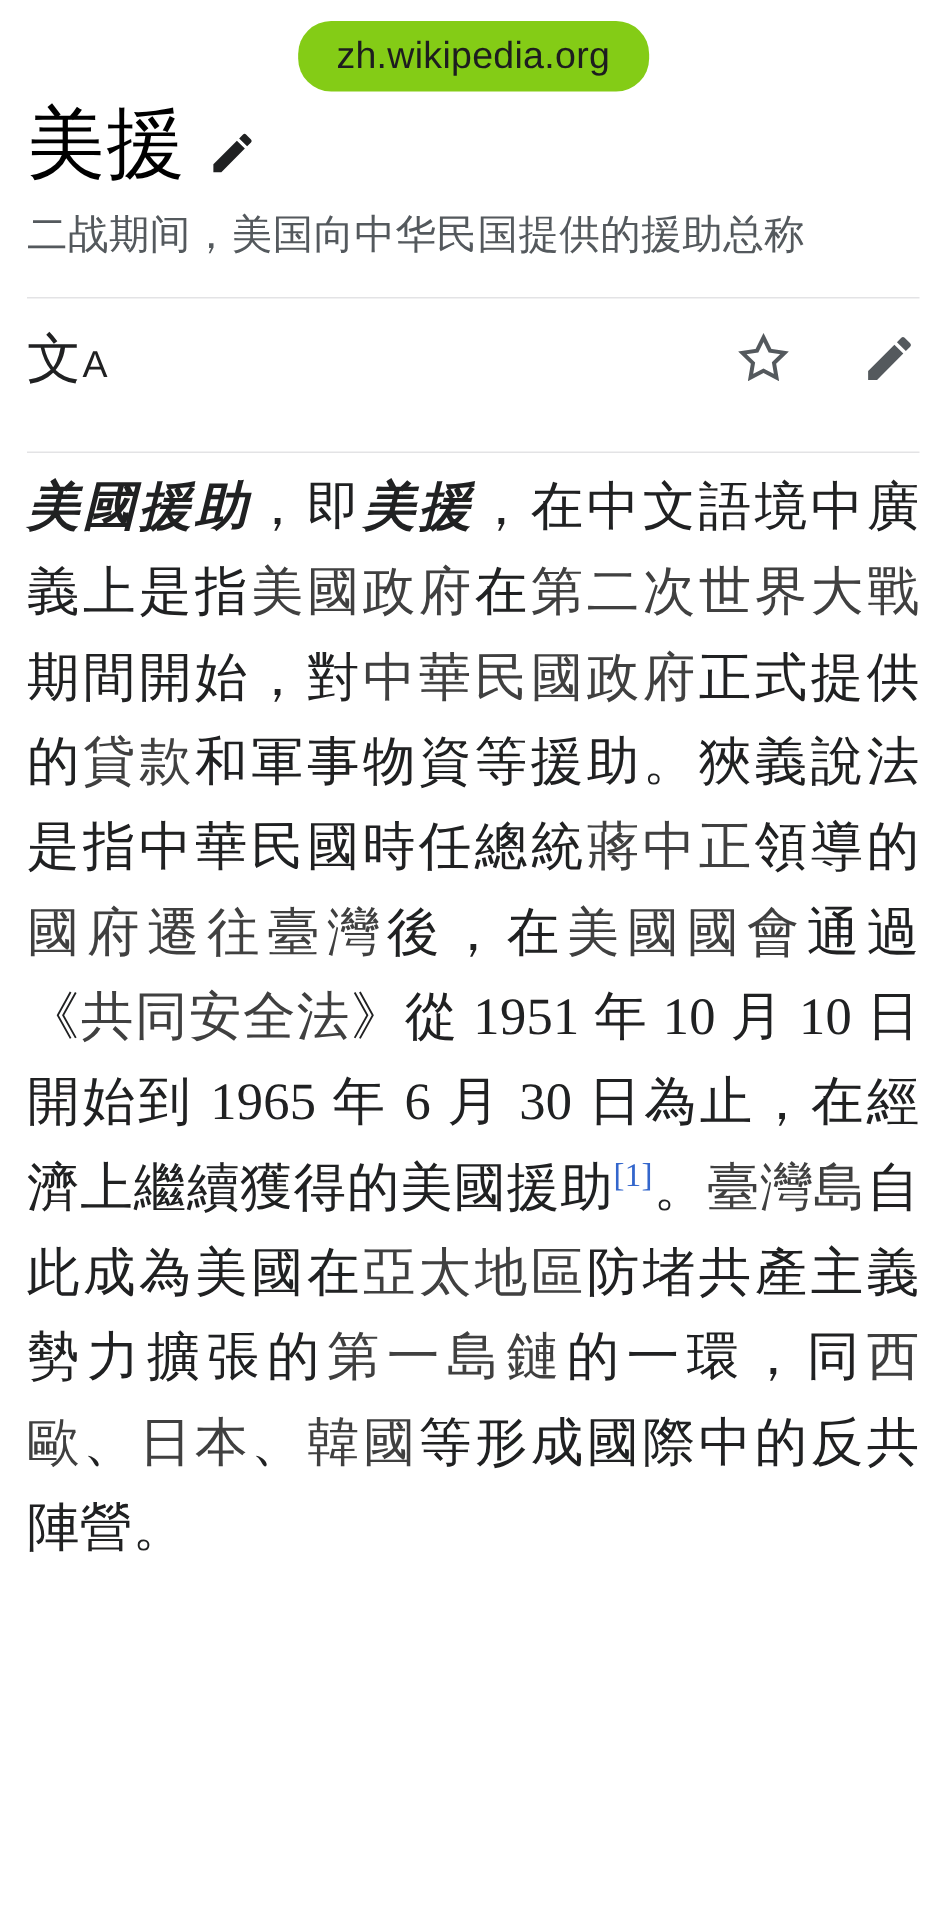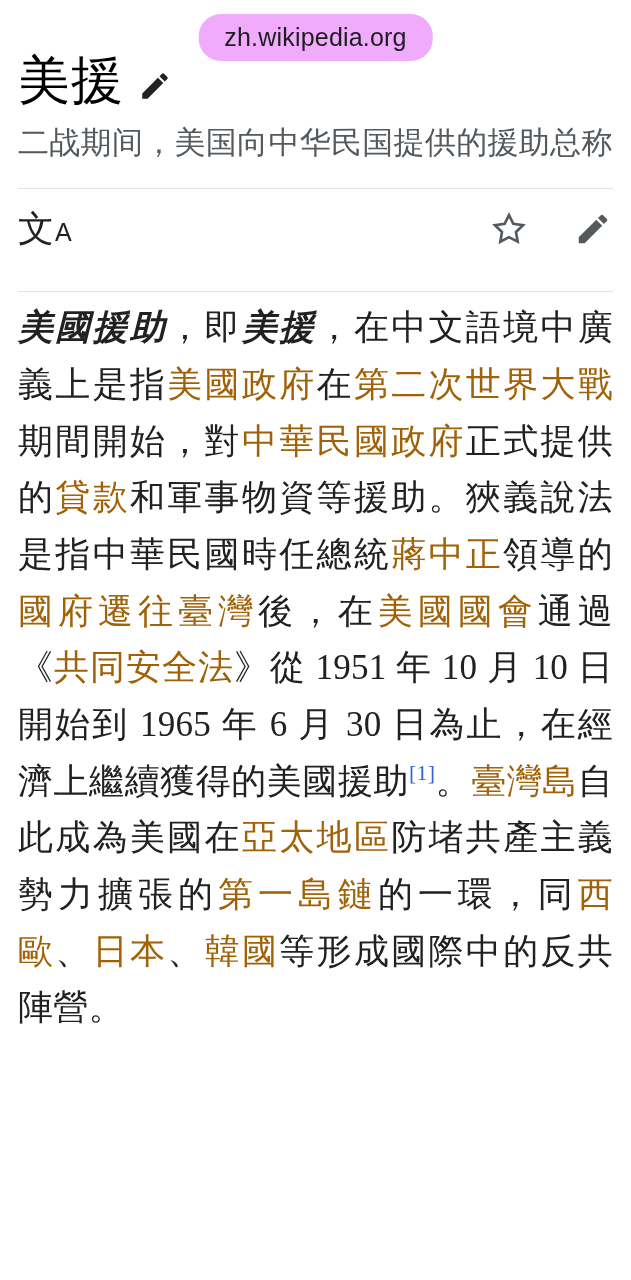--- a/index.html
+++ b/index.html
@@ -21,32 +21,32 @@
     position: relative;
     box-sizing: border-box;
   }
 
   
   .url-bar {
     position: absolute;
     top: 14px;
     left: 50%;
     transform: translateX(-50%);
-    background: #f0abfc;
+    background: #84cc16;
     border-radius: 22px;
     padding: 9px 26px;
     font-size: 25px;
     color: #1d1d1f;
     letter-spacing: 0.2px;
     white-space: nowrap;
   }
 
   .content {
     position: absolute;
-    top: 44px;
+    top: 60px;
     left: 0;
     right: 0;
     padding: 0 18px;
     box-sizing: border-box;
   }
 
   .title-row {
     display: flex;
     align-items: center;
     gap: 14px;
@@ -62,21 +62,21 @@
   }
   .pencil-title {
     width: 34px;
     height: 34px;
     flex: none;
     margin-top: 10px;
   }
 
   .subtitle {
     margin-top: 12px;
-    font-size: 31px;
+    font-size: 27px;
     line-height: 1.45;
     color: #54595d;
     letter-spacing: 0.3px;
   }
 
   .divider {
     border: none;
     border-top: 1px solid #e3e3e5;
     margin: 22px 0 0 0;
   }
@@ -119,21 +119,21 @@
     margin-top: 8px;
     font-family: "Liberation Serif", serif;
     font-size: 35px;
     line-height: 1.62;
     color: #202122;
     letter-spacing: 0.2px;
     text-align: justify;
   }
   .article b { font-weight: 700; font-style: italic; }
   .article a {
-    color: #a16207;
+    color: #404040;
     text-decoration: none;
   }
   .ref {
     color: #3366cc;
     font-size: 22px;
     vertical-align: super;
   }
 </style>
 </head>
 <body>

